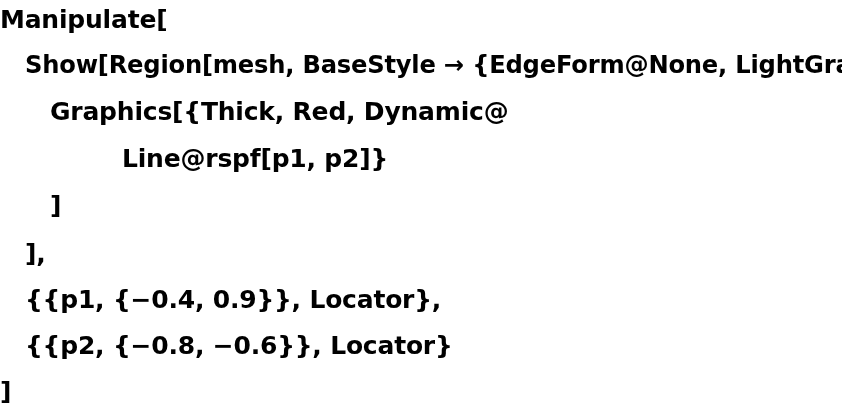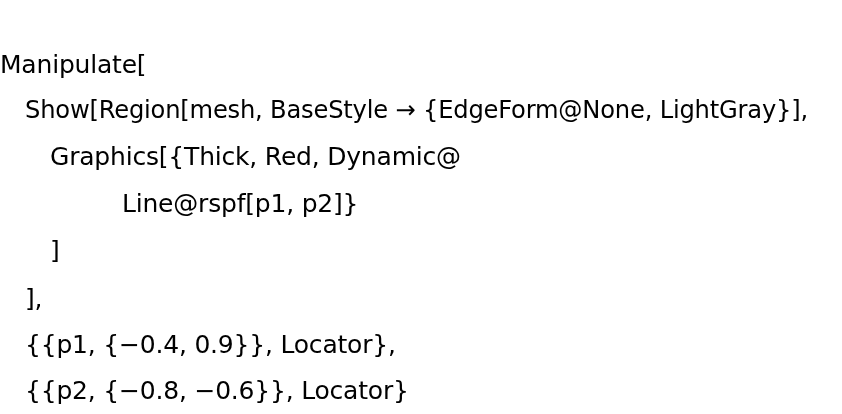--- a/index.html
+++ b/index.html
@@ -25,23 +25,22 @@
   .code-line {
     position: absolute;
     left: 0;
     width: 842px;
     height: 40px;
     line-height: 40px;
     white-space: pre;
     color: #000000;
     font-family: "DejaVu Sans", "Liberation Sans", sans-serif;
     font-size: 25px;
-    font-weight: 400;
+    font-weight: 700;
     letter-spacing: -0.2px;
-    margin-top: 45px;
     -webkit-font-smoothing: antialiased;
   }
   .ln0 { top: 0px;   padding-left: 0px;   }
   .ln1 { top: 45px;  padding-left: 25px;  }
   .ln2 { top: 92px;  padding-left: 50px;  }
   .ln3 { top: 139px; padding-left: 122px; }
   .ln4 { top: 186px; padding-left: 50px;  }
   .ln5 { top: 234px; padding-left: 25px;  }
   .ln6 { top: 280px; padding-left: 25px;  }
   .ln7 { top: 326px; padding-left: 25px;  }

